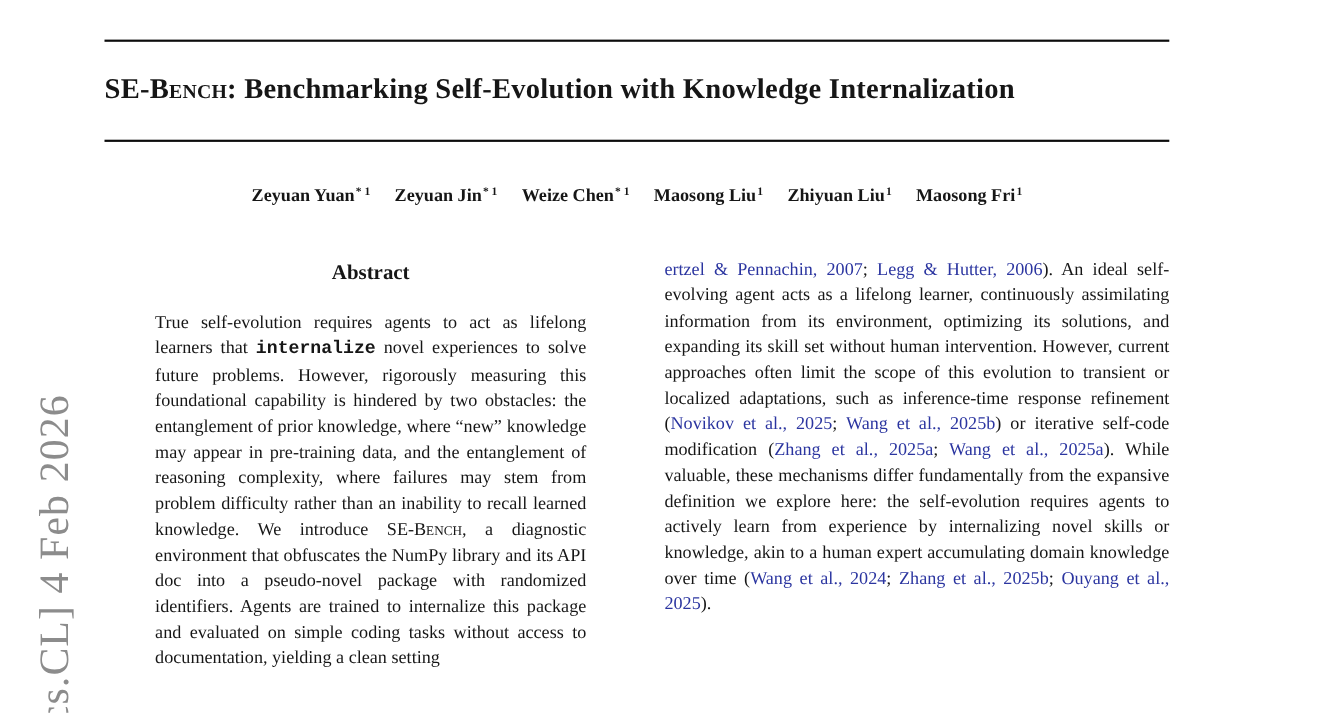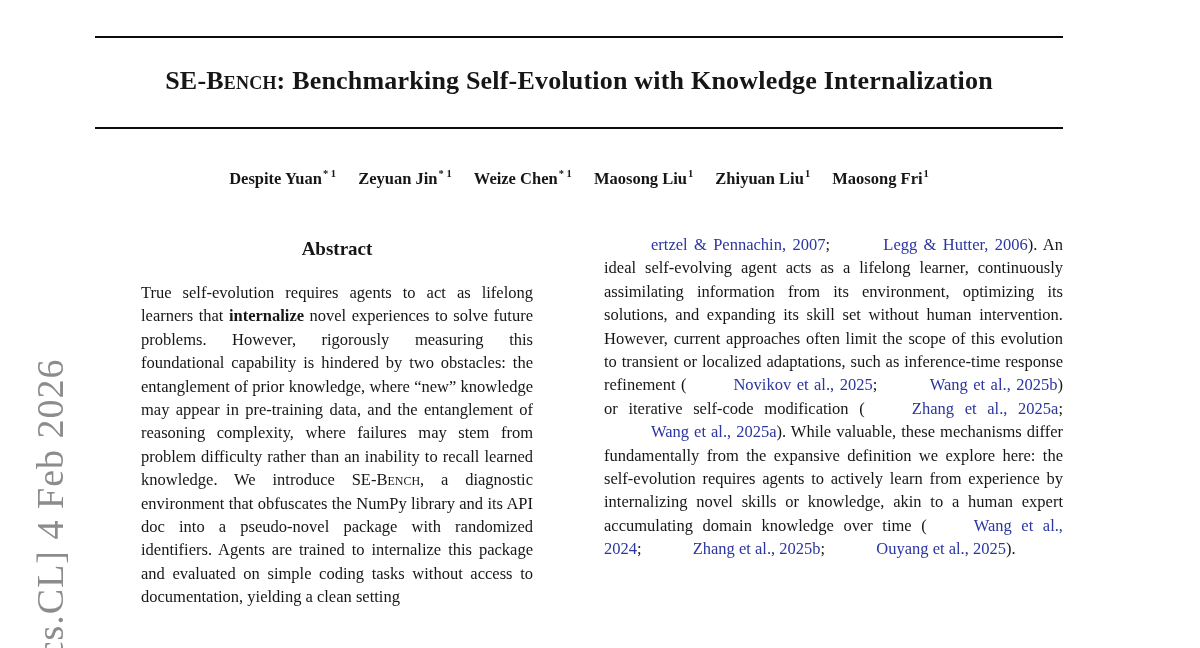--- a/index.html
+++ b/index.html
@@ -34,21 +34,20 @@
 
   .rule {
     position: absolute; left: 95px; width: 968px; height: 2.4px;
     background: var(--rule_black);
   }
   .rule-top { top: 36px; }
   .rule-under-title { top: 127px; }
 
   .paper-title {
     position: absolute; left: 95px; top: 66px; width: 968px;
-    text-align: center;
     font-size: 26px; font-weight: bold;
     letter-spacing: 0.2px;
   }
 
   .authors {
     position: absolute; left: 95px; top: 168px; width: 968px;
     text-align: center;
     font-size: 16.5px; font-weight: bold;
   }
   .author { display: inline-block; margin: 0 9px; white-space: nowrap; }
@@ -60,40 +59,40 @@
     margin-bottom: 21px;
   }
   .body-text {
     font-size: 16.5px; line-height: 23.4px;
     text-align: justify;
   }
 
   .right-col { position: absolute; left: 604px; top: 233px; width: 459px; }
   .right-col p + p { margin-top: 13px; }
 
-  .seg-bold { font-weight: bold; }
+  .seg-bold { font-weight: bold; font-family: Liberation Mono, monospace; }
   .seg-italic { }
   .seg-smallcaps { font-variant: small-caps; }
-  .seg-cite { color: var(--cite_blue); margin-left: 47px; }
+  .seg-cite { color: var(--cite_blue); }
 </style>
 </head>
 <body>
 
 <div class="page">
 
   <div class="watermark">[cs.CL] 4 Feb 2026</div>
 
   <div class="rule rule-top"></div>
 
   <h1 class="paper-title"><span class="seg-smallcaps">SE-Bench:</span><span> Benchmarking Self-Evolution with Knowledge Internalization</span></h1>
 
   <div class="rule rule-under-title"></div>
 
   <div class="authors">
-    <span class="author"><span>Despite Yuan</span><sup>* 1</sup></span>
+    <span class="author"><span>Zeyuan Yuan</span><sup>* 1</sup></span>
     <span class="author"><span>Zeyuan Jin</span><sup>* 1</sup></span>
     <span class="author"><span>Weize Chen</span><sup>* 1</sup></span>
     <span class="author"><span>Maosong Liu</span><sup>1</sup></span>
     <span class="author"><span>Zhiyuan Liu</span><sup>1</sup></span>
     <span class="author"><span>Maosong Fri</span><sup>1</sup></span>
   </div>
 
   <div class="abstract-col">
     <div class="abstract-heading">Abstract</div>
     <p class="body-text"><span>True self-evolution requires agents to act as lifelong learners that </span><span class="seg-bold">internalize</span><span> novel experiences to solve future problems. However, rigorously measuring this foundational capability is hindered by two obstacles: the </span><span class="seg-italic">entanglement of prior knowledge</span><span>, where “new” knowledge may appear in pre-training data, and the </span><span class="seg-italic">entanglement of reasoning complexity</span><span>, where failures may stem from problem difficulty rather than an inability to recall learned knowledge. We introduce </span><span class="seg-smallcaps">SE-Bench</span><span>, a diagnostic environment that obfuscates the NumPy library and its API doc into a pseudo-novel package with randomized identifiers. Agents are trained to internalize this package and evaluated on simple coding tasks without access to documentation, yielding a clean setting</span></p>

